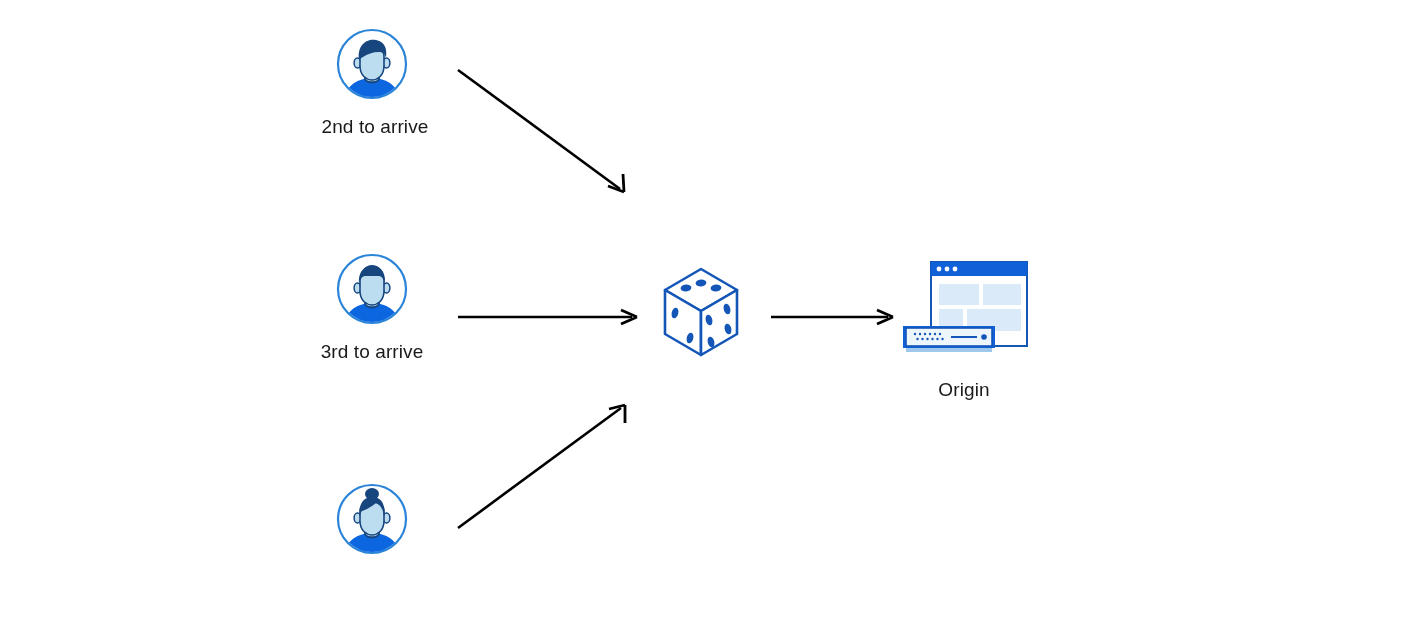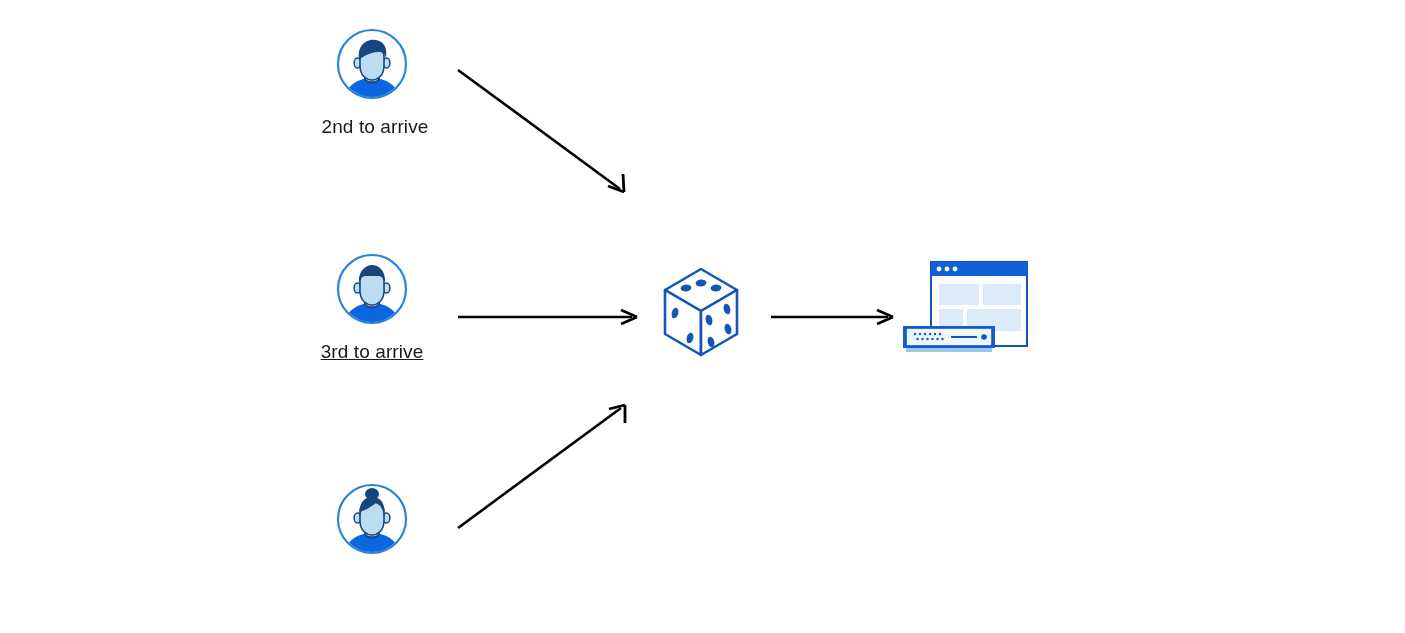--- a/index.html
+++ b/index.html
@@ -108,21 +108,21 @@
         <path d="M29 50 C 31 56 41 56 43 50" fill="none" stroke="#17467f" stroke-width="2"></path>
         <path d="M29 41 L29 51 C 31 55 41 55 43 51 L43 41 Z" fill="#bcdcf0" stroke="#17467f" stroke-width="1.6"></path>
         <ellipse cx="21.5" cy="35" rx="3.4" ry="5" fill="#bcdcf0" stroke="#17467f" stroke-width="1.5"></ellipse>
         <ellipse cx="50.5" cy="35" rx="3.4" ry="5" fill="#bcdcf0" stroke="#17467f" stroke-width="1.5"></ellipse>
         <path d="M24 28 C 24 16 48 16 48 28 L48 38 C 48 48 41 52 36 52 C 31 52 24 48 24 38 Z" fill="#bcdcf0" stroke="#17467f" stroke-width="1.6"></path>
 
         <path d="M23 30 C 22 17 31 12 36 12 C 42 12 50 17 49 30 C 48 25 46 23 42 23 L30 23 C 26 23 24 25 23 30 Z" fill="#17467f"></path>
       </g>
     </svg>
   </div>
-  <div class="label" style="left:272px; top:341px; width:200px;text-decoration:underline;">3rd to arrive</div>
+  <div class="label" style="left:272px; top:341px; width:200px;">3rd to arrive</div>
 
   <div class="node" style="left:336px; top:483px; width:72px; height:72px;">
     <svg width="72" height="72" viewBox="0 0 72 72">
       <circle cx="36" cy="36" r="34" fill="#ffffff" stroke="#2a84d8" stroke-width="2.2"></circle>
       <clipPath id="clipC">
           <circle cx="36" cy="36" r="33"></circle>
         </clipPath>
       <g clip-path="url(#clipC)">
         <path d="M36 50 C 19 50 9 60 7 74 L 65 74 C 63 60 53 50 36 50 Z" fill="#0b66e0"></path>
         <path d="M29 50 C 31 56 41 56 43 50" fill="none" stroke="#17467f" stroke-width="2"></path>
@@ -197,14 +197,15 @@
           <circle cx="34.5" cy="83" r="1.2"></circle>
             <circle cx="39.5" cy="83" r="1.2"></circle>
           <circle cx="44.5" cy="83" r="1.2"></circle>
             <circle cx="49.5" cy="83" r="1.2"></circle>
         </g>
         <line x1="58" y1="81" x2="84" y2="81" stroke="#1356b8" stroke-width="2"></line>
         <circle cx="91" cy="81" r="2.8" fill="#1356b8"></circle>
       </g>
     </svg>
   </div>
+  <div class="label" style="left:864px; top:379px; width:200px;">Origin</div>
 
 </div>
 
 </body></html>

